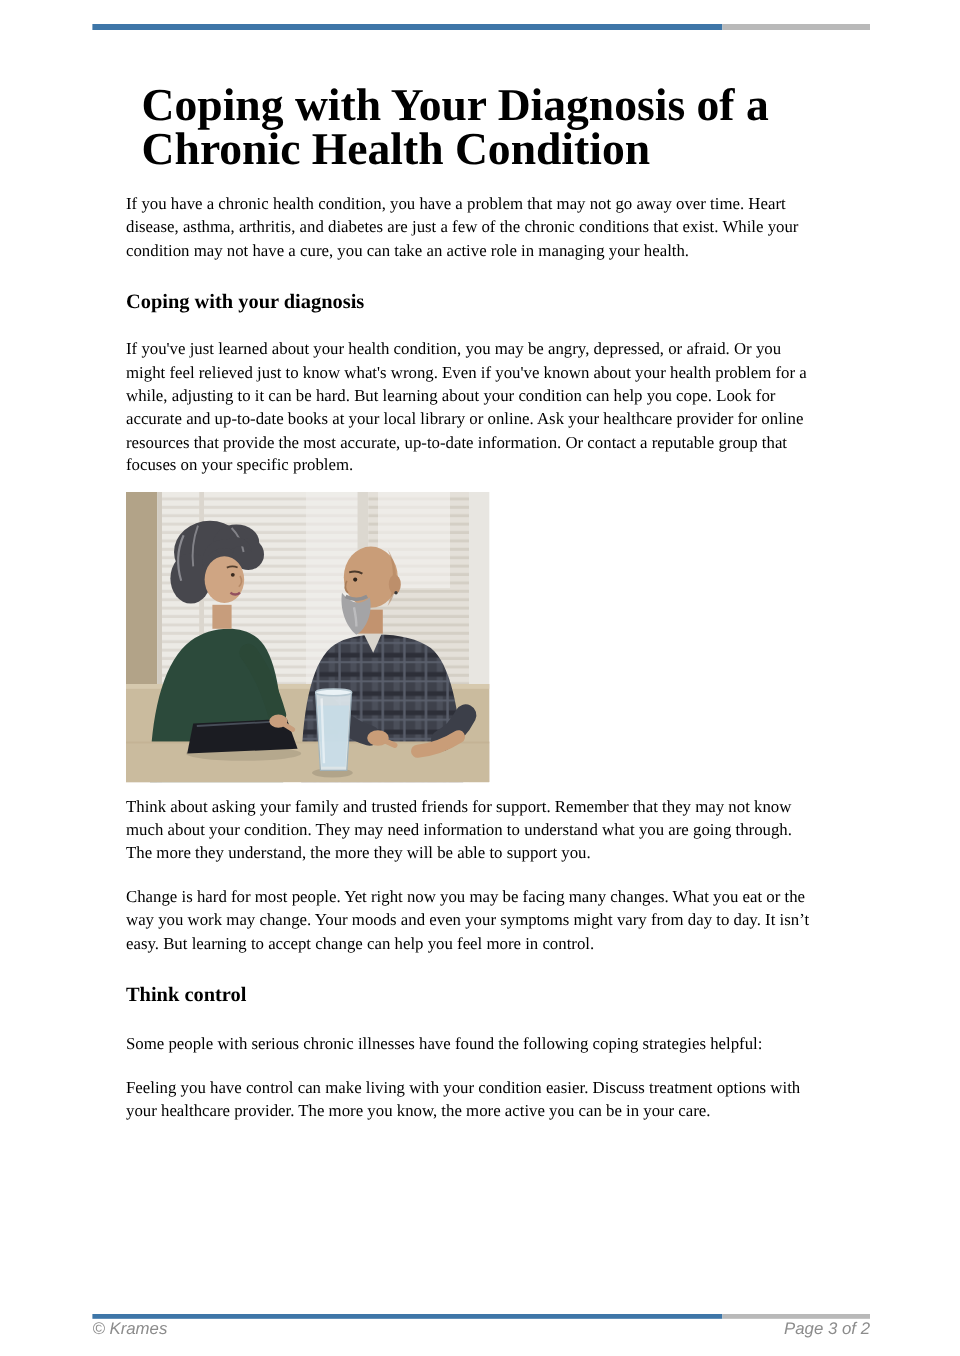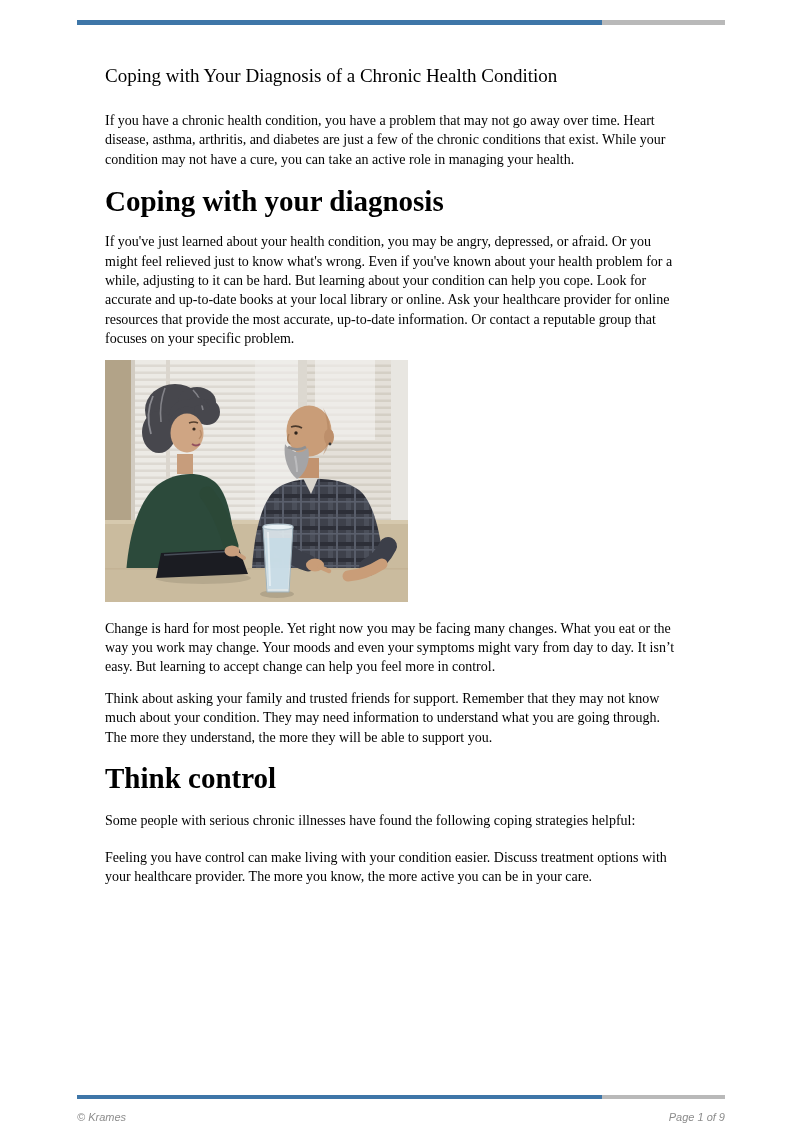--- a/index.html
+++ b/index.html
@@ -17,29 +17,29 @@
     display: flex;
   }
   .accent-bar .seg-blue { width: 81%; height: 100%; }
   .accent-bar .seg-gray { flex: 1; height: 100%; }
 
   main.content {
     position: absolute; left: 105px; top: 57px;
     width: 590px;
   }
   h1.doc-title {
-    margin: 0;
-    font-size: 19px;
+    margin: 13px;
+    font-size: 38px;
     line-height: 37px;
-    font-weight: normal;
+    font-weight: bold;
     letter-spacing: 0;
   }
   h2.section-heading {
     margin: 18px 0 0 0;
-    font-size: 29px;
+    font-size: 17px;
     line-height: 27px;
     font-weight: bold;
   }
   h2.first-heading { margin-top: 19px; }
   p.body-text {
     margin: 17px 12px 0 0;
     font-size: 14px;
     line-height: 19.4px;
   }
   p.para-tight { margin-top: 12px; }
@@ -54,26 +54,26 @@
   figure.photo svg { display: block; }
 
   footer.page-footer {
     position: absolute; left: 77px; top: 1095px;
     width: 648px;
   }
   .footer-bar { height: 4px; display: flex; }
   .footer-bar .seg-blue { width: 81%; height: 100%; }
   .footer-bar .seg-gray { flex: 1; height: 100%; }
   .footer-row {
-    margin-top: 12px;
+    margin-top: 0;
     display: flex;
     justify-content: space-between;
     font-family: "Liberation Sans", "DejaVu Sans", sans-serif;
     font-style: italic;
-    font-size: 11px;
+    font-size: 14px;
     color: #8c8c8c;
   }
 </style>
 </head>
 <body>
 
 <div class="accent-bar">
   <div class="seg-blue" style="background-color: rgb(62, 118, 168);"></div>
   <div class="seg-gray" style="background-color: rgb(185, 185, 185);"></div>
 </div>
@@ -176,30 +176,30 @@
       <g>
         <ellipse cx="172" cy="234" rx="17" ry="4" fill="rgba(0,0,0,0.12)"></ellipse>
         <path d="M158,167 L188,167 L184,232 L162,232 Z" fill="#dfe9ee" opacity="0.92" stroke="#9fb4bf" stroke-width="1"></path>
         <path d="M160,178 L186,178 L183,229 L163,229 Z" fill="#c6dae5" opacity="0.85"></path>
         <ellipse cx="173" cy="167" rx="15" ry="2.8" fill="#eaf2f6" stroke="#b7c8d1" stroke-width="1.2"></ellipse>
         <path d="M163,172 L165,226" stroke="#ffffff" stroke-width="2" opacity="0.5" fill="none"></path>
       </g>
     </svg>
   </figure>
 
+  <p class="body-text para-tight">Think about asking your family and trusted friends for support. Remember that they may not know much about your condition. They may need information to understand what you are going through. The more they understand, the more they will be able to support you.</p>
   <p class="body-text">Change is hard for most people. Yet right now you may be facing many changes. What you eat or the way you work may change. Your moods and even your symptoms might vary from day to day. It isn’t easy. But learning to accept change can help you feel more in control.</p>
-  <p class="body-text para-tight">Think about asking your family and trusted friends for support. Remember that they may not know much about your condition. They may need information to understand what you are going through. The more they understand, the more they will be able to support you.</p>
 
   <h2 class="section-heading">Think control</h2>
   <p class="body-text para-wide">Some people with serious chronic illnesses have found the following coping strategies helpful:</p>
   <p class="body-text">Feeling you have control can make living with your condition easier. Discuss treatment options with your healthcare provider. The more you know, the more active you can be in your care.</p>
 </main>
 
 <footer class="page-footer">
   <div class="footer-bar">
     <div class="seg-blue" style="background-color: rgb(62, 118, 168);"></div>
     <div class="seg-gray" style="background-color: rgb(185, 185, 185);"></div>
   </div>
   <div class="footer-row">
     <span>© Krames</span>
-    <span>Page 1 of 9</span>
+    <span>Page 3 of 2</span>
   </div>
 </footer>
 
 </body></html>

